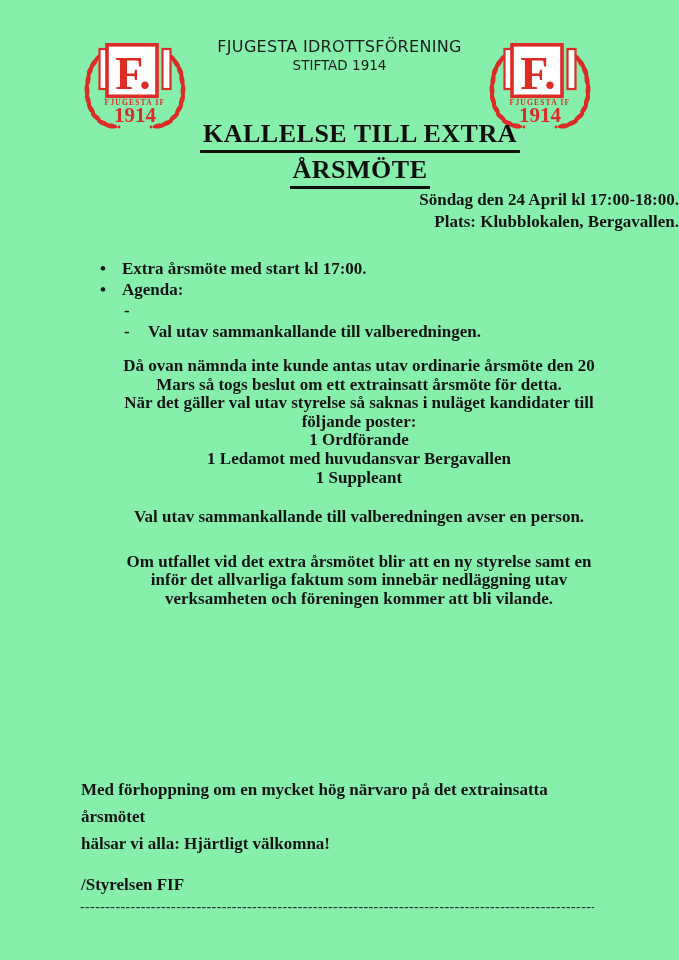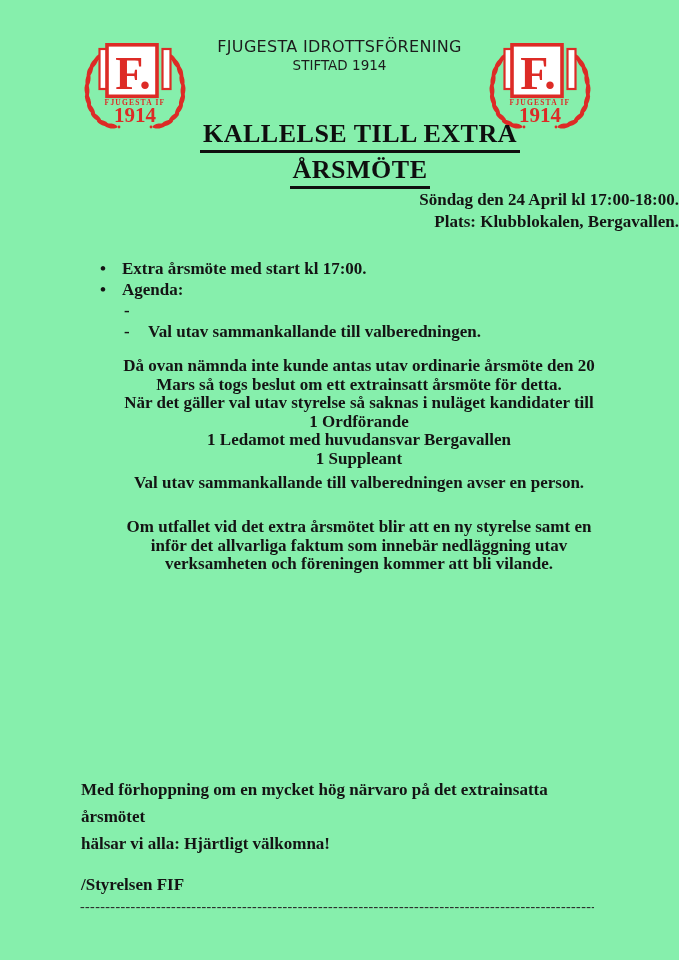--- a/index.html
+++ b/index.html
@@ -47,21 +47,21 @@
   }
   .brow{display:flex;}
   .brow .marker{width:22px;flex:0 0 22px;}
   .brow.sub{padding-left:24px;}
   .brow.sub .marker{width:24px;flex:0 0 24px;}
   
   .docbody{
     position:absolute;top:357px;left:122px;width:474px;
     font-weight:bold;font-size:17px;line-height:18.6px;text-align:center;
   }
-  .docbody .para3{margin-top:5px;}
+  .docbody .para3{margin-top:21px;}
   .docbody .para4{margin-top:26px;}
   
   .closing{
     position:absolute;top:776px;left:81px;width:528px;
     font-weight:bold;font-size:17px;line-height:27px;
   }
   .signature{margin-top:14px;}
   
   .divider{
     position:absolute;top:899px;left:80px;width:514px;height:16px;
@@ -181,20 +181,21 @@
     <div class="brow sub">
       <span class="marker">-</span>
       <span>Val utav sammankallande till valberedningen.</span>
     </div>
   </div>
 
   <div class="docbody">
     <div>Då ovan nämnda inte kunde antas utav ordinarie årsmöte den 20</div>
     <div>Mars så togs beslut om ett extrainsatt årsmöte för detta.</div>
     <div>När det gäller val utav styrelse så saknas i nuläget kandidater till</div>
+    <div>följande poster:</div>
     <div>1 Ordförande</div>
     <div>1 Ledamot med huvudansvar Bergavallen</div>
     <div>1 Suppleant</div>
     <div class="para3">Val utav sammankallande till valberedningen avser en person.</div>
     <div class="para4">Om utfallet vid det extra årsmötet blir att en ny styrelse samt en</div>
     <div>inför det allvarliga faktum som innebär nedläggning utav</div>
     <div>verksamheten och föreningen kommer att bli vilande.</div>
   </div>
 
   <div class="closing">

